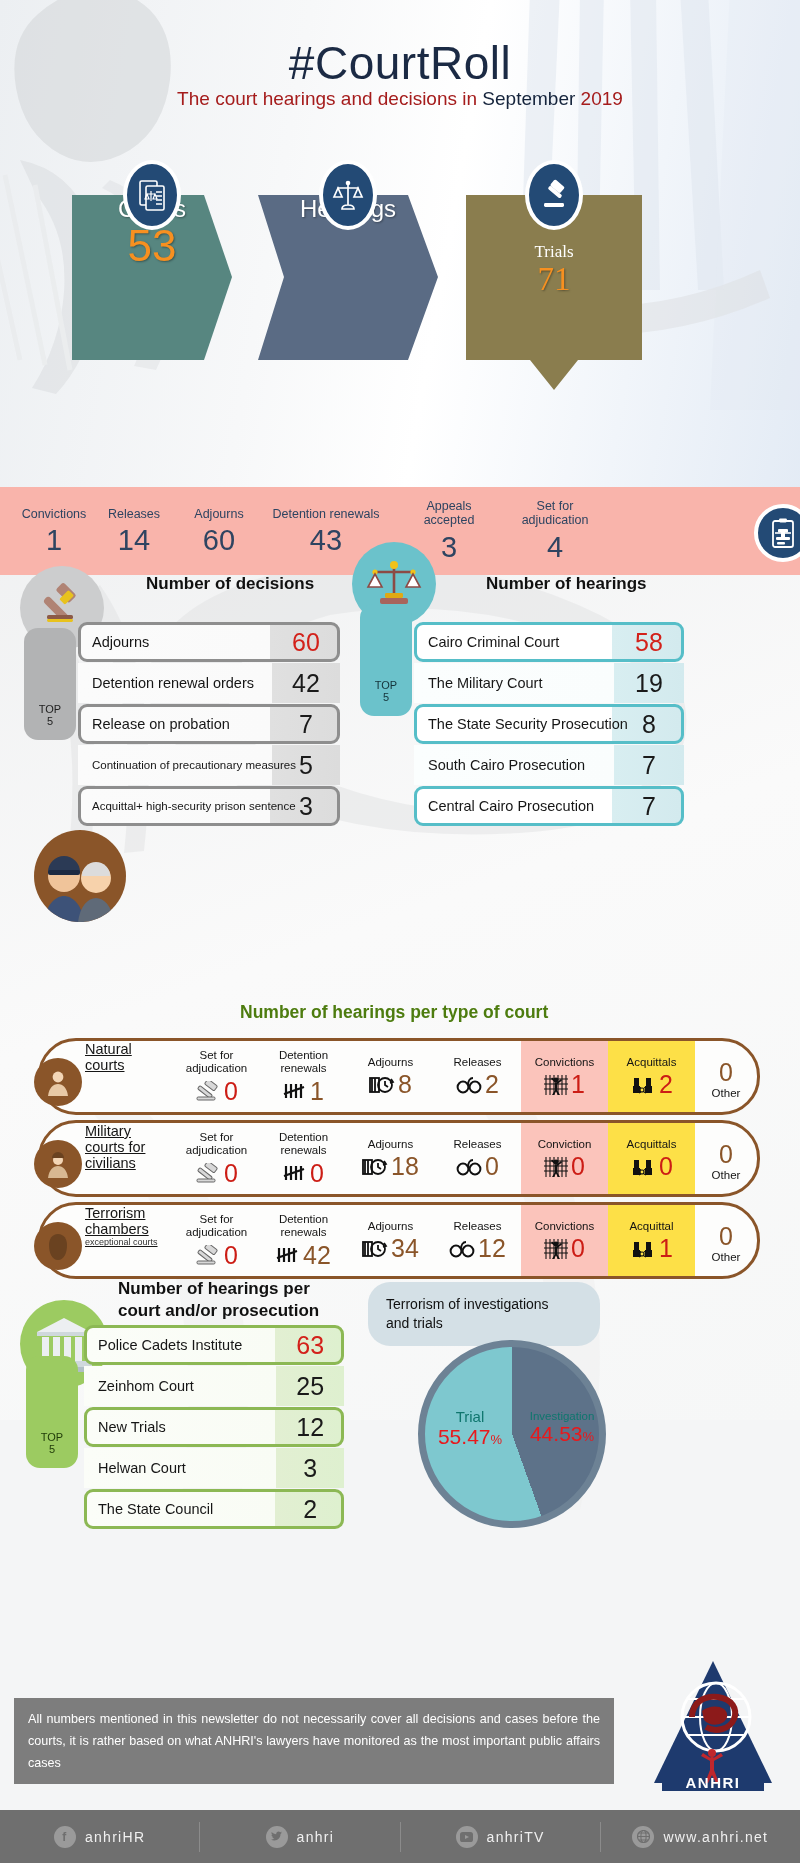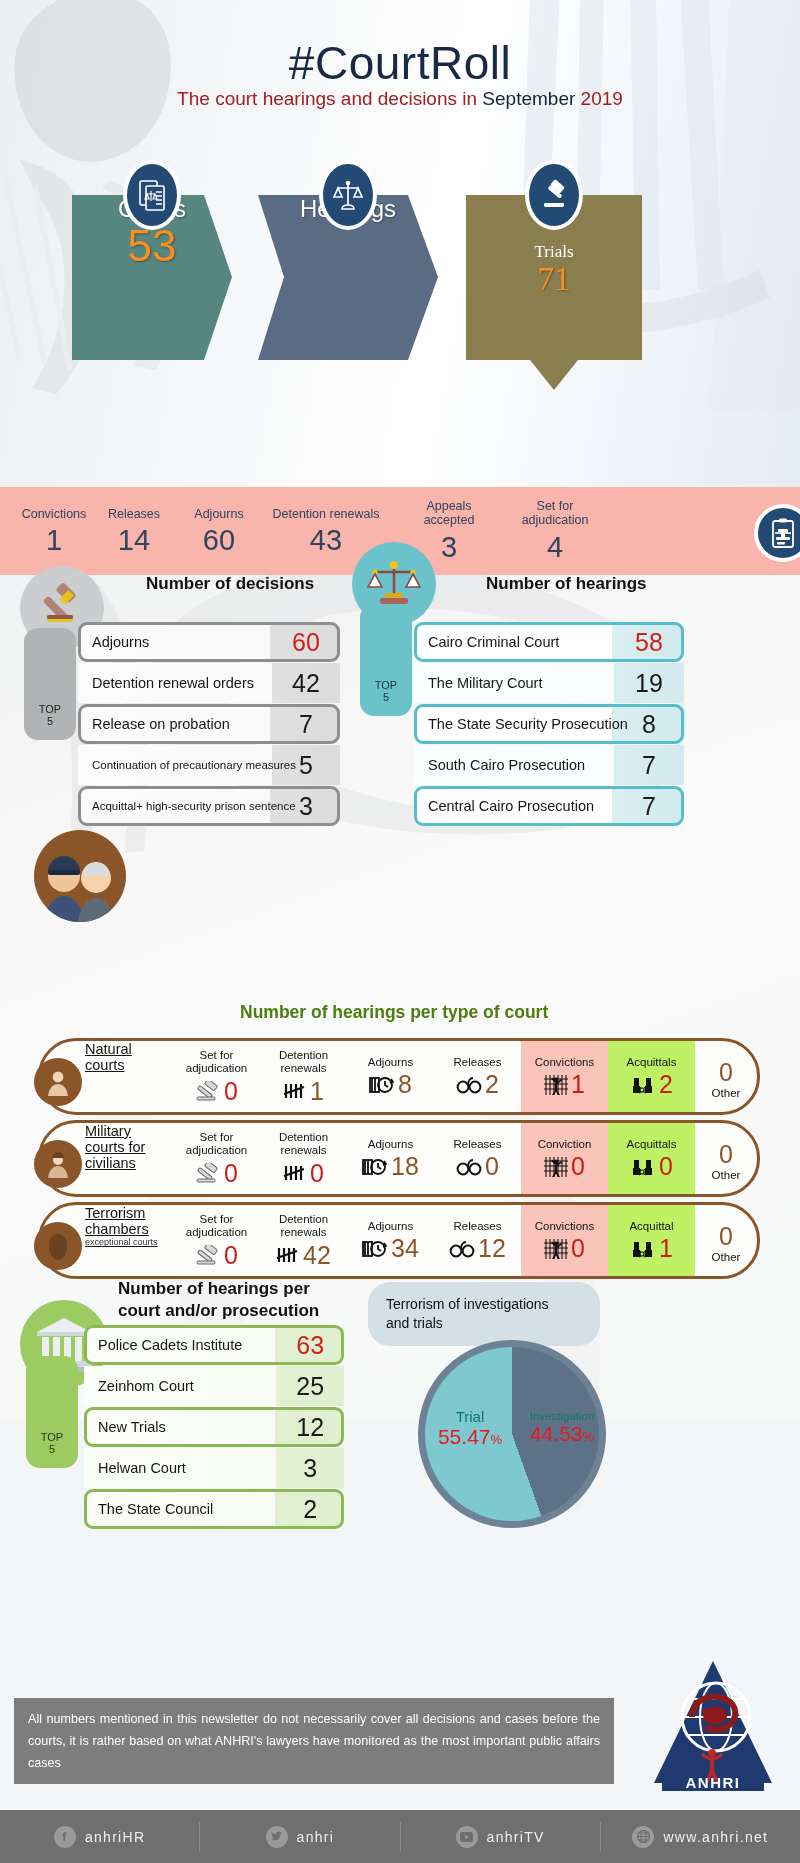--- a/index.html
+++ b/index.html
@@ -128,21 +128,21 @@
   .ct-name .sub { font-size:9px; color:#333; }
   .ct-cell {
     flex:1; display:flex; flex-direction:column; align-items:center;
     justify-content:center; position:relative; padding-top:2px;
   }
   .ct-cell .hd { font-size:11.5px; color:#141414; text-align:center; line-height:1.1; }
   .ct-cell .bd { display:flex; align-items:center; gap:3px; margin-top:2px; }
   .ct-cell .nm { font-size:25px; color:#8a5529; }
   .ct-cell .nm.red { color:#cc1d15; }
   .ct-cell.conv { background:#fbc4bb; }
-  .ct-cell.acq  { background:#bef264; }
+  .ct-cell.acq  { background:#fde047; }
   .ct-cell.other{ flex:0 0 62px; }
   .ct-cell.other .nm { font-size:25px; color:#8a5529; }
   .ct-avatar {
     position:absolute; left:34px; width:48px; height:48px; border-radius:50%;
     background:#8a5529; display:flex; align-items:center; justify-content:center; z-index:4;
   }
 
   
   .pie-cap {
     position:absolute; background:#d4e0e6; border-radius:22px;

